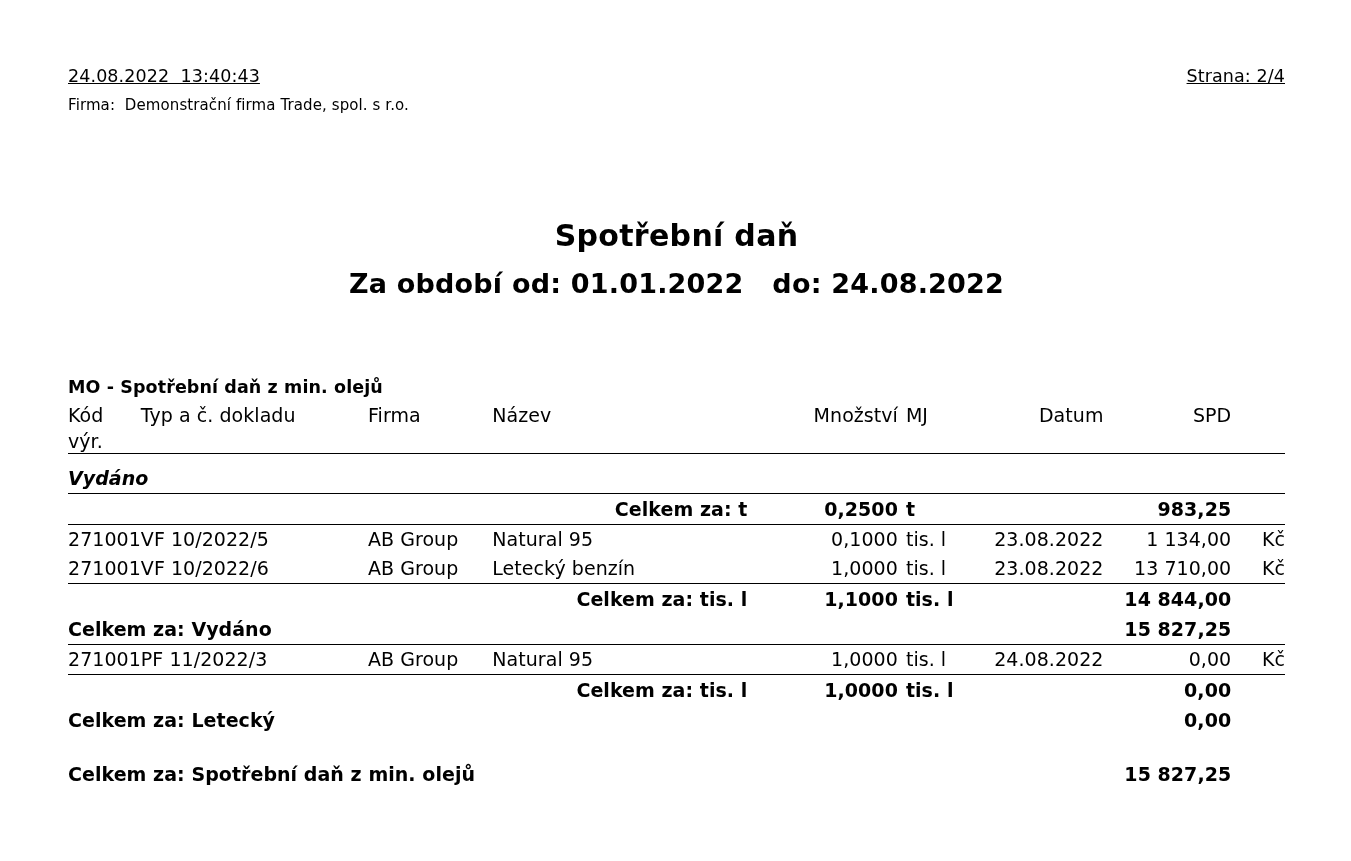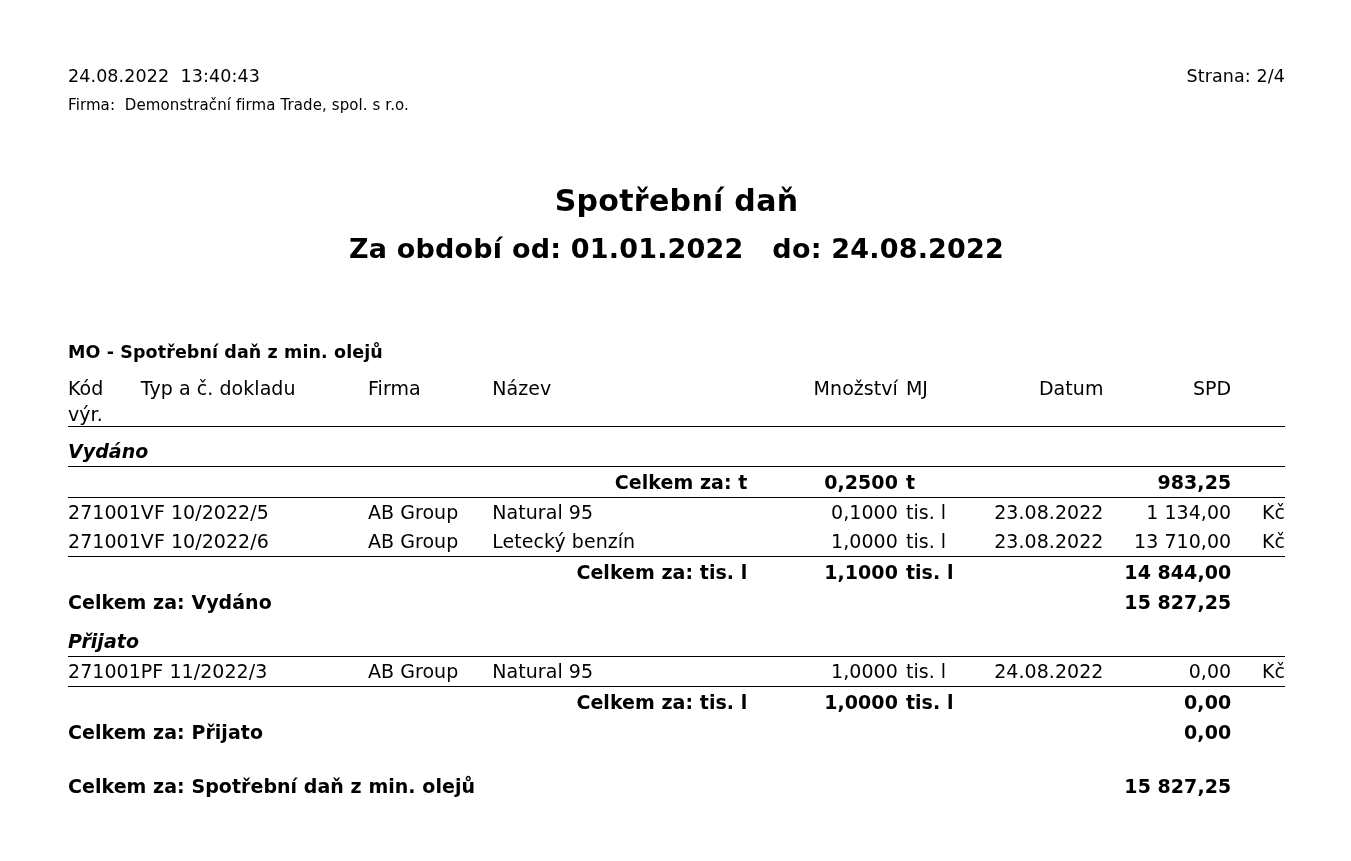--- a/index.html
+++ b/index.html
@@ -25,38 +25,39 @@
   }
 
   
   .meta-row {
     display: flex;
     justify-content: space-between;
     align-items: flex-end;
     font-size: 17.5px;
     line-height: 29px;
     letter-spacing: 0.1px;
+    text-decoration: underline;
   }
   .meta-left {
     white-space: pre;
   }
   .meta-right {
     white-space: pre;
   }
   .company-row {
     font-size: 15px;
     line-height: 29px;
     letter-spacing: 0.1px;
     white-space: pre;
   }
 
   
   .title-block {
     text-align: center;
-    margin-top: 62px;
+    margin-top: 97px;
   }
   .doc-title {
     font-size: 30px;
     font-weight: bold;
     letter-spacing: 0.3px;
     line-height: 38px;
   }
   .doc-subtitle {
     font-size: 27px;
     font-weight: bold;
@@ -67,21 +68,21 @@
   }
 
   
   .section {
     margin-top: 72px;
   }
   .section-title {
     font-size: 17.5px;
     font-weight: bold;
     letter-spacing: 0.1px;
-    margin-bottom: 12px;
+    margin-bottom: 4px;
   }
 
   
   table.report {
     width: 100%;
     border-collapse: collapse;
     font-size: 19px;
     letter-spacing: 0.05px;
   }
   table.report td, table.report th {
@@ -225,44 +226,41 @@
         </tr>
         <tr class="total-row">
           <td class="label-left" colspan="4">Celkem za: Vydáno</td>
           <td class="c-qty"></td>
           <td class="c-mj"></td>
           <td class="c-date"></td>
           <td class="c-spd">15 827,25</td>
           <td class="c-cur"></td>
         </tr>
 
-        <tr class="group-label">
-          <td colspan="9">Přijato</td>
-        </tr>
         <tr class="rule-row data-row">
           <td class="c-code">271001</td>
           <td class="c-doc">PF 11/2022/3</td>
           <td class="c-firm">AB Group</td>
           <td class="c-name">Natural 95</td>
           <td class="c-qty">1,0000</td>
           <td class="c-mj">tis. l</td>
           <td class="c-date">24.08.2022</td>
           <td class="c-spd">0,00</td>
           <td class="c-cur">Kč</td>
         </tr>
         <tr class="rule-row subtotal">
           <td class="label-span-right" colspan="4">Celkem za: tis. l</td>
           <td class="c-qty">1,0000</td>
           <td class="c-mj">tis. l</td>
           <td class="c-date"></td>
           <td class="c-spd">0,00</td>
           <td class="c-cur"></td>
         </tr>
         <tr class="total-row">
-          <td class="label-left" colspan="4">Celkem za: Přijato</td>
+          <td class="label-left" colspan="4">Celkem za: Letecký</td>
           <td class="c-qty"></td>
           <td class="c-mj"></td>
           <td class="c-date"></td>
           <td class="c-spd">0,00</td>
           <td class="c-cur"></td>
         </tr>
 
         <tr class="grand-total">
           <td class="label-left" colspan="4">Celkem za: Spotřební daň z min. olejů</td>
           <td class="c-qty"></td>

